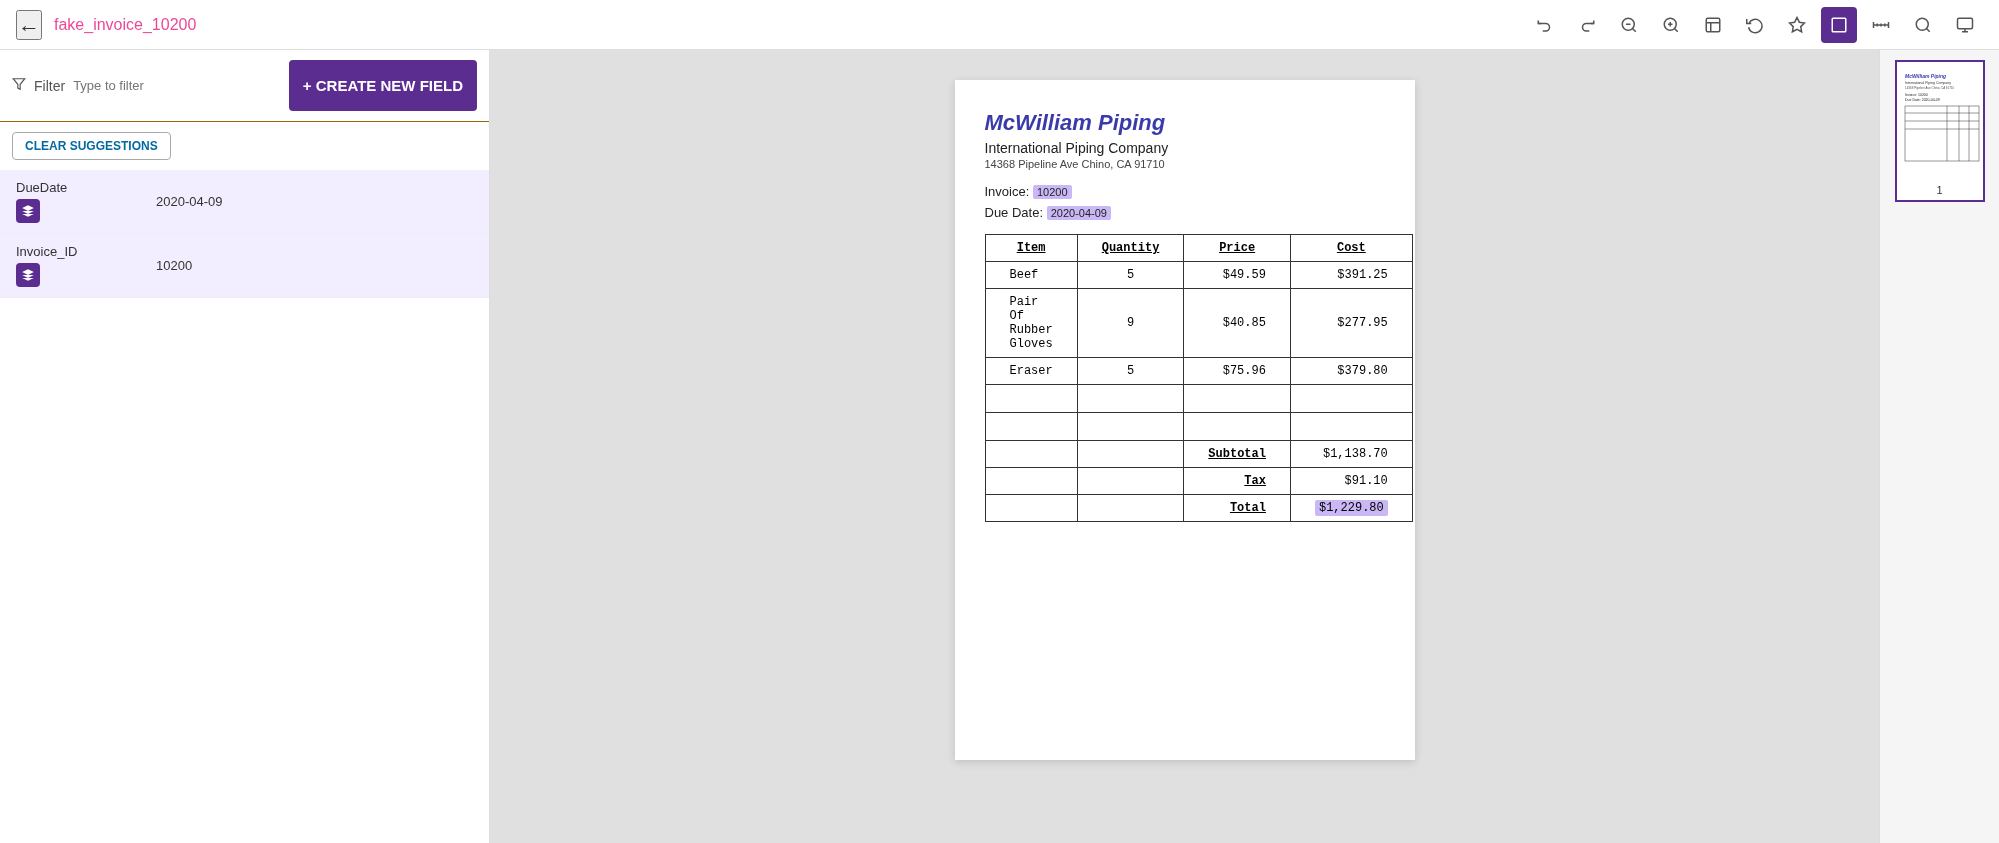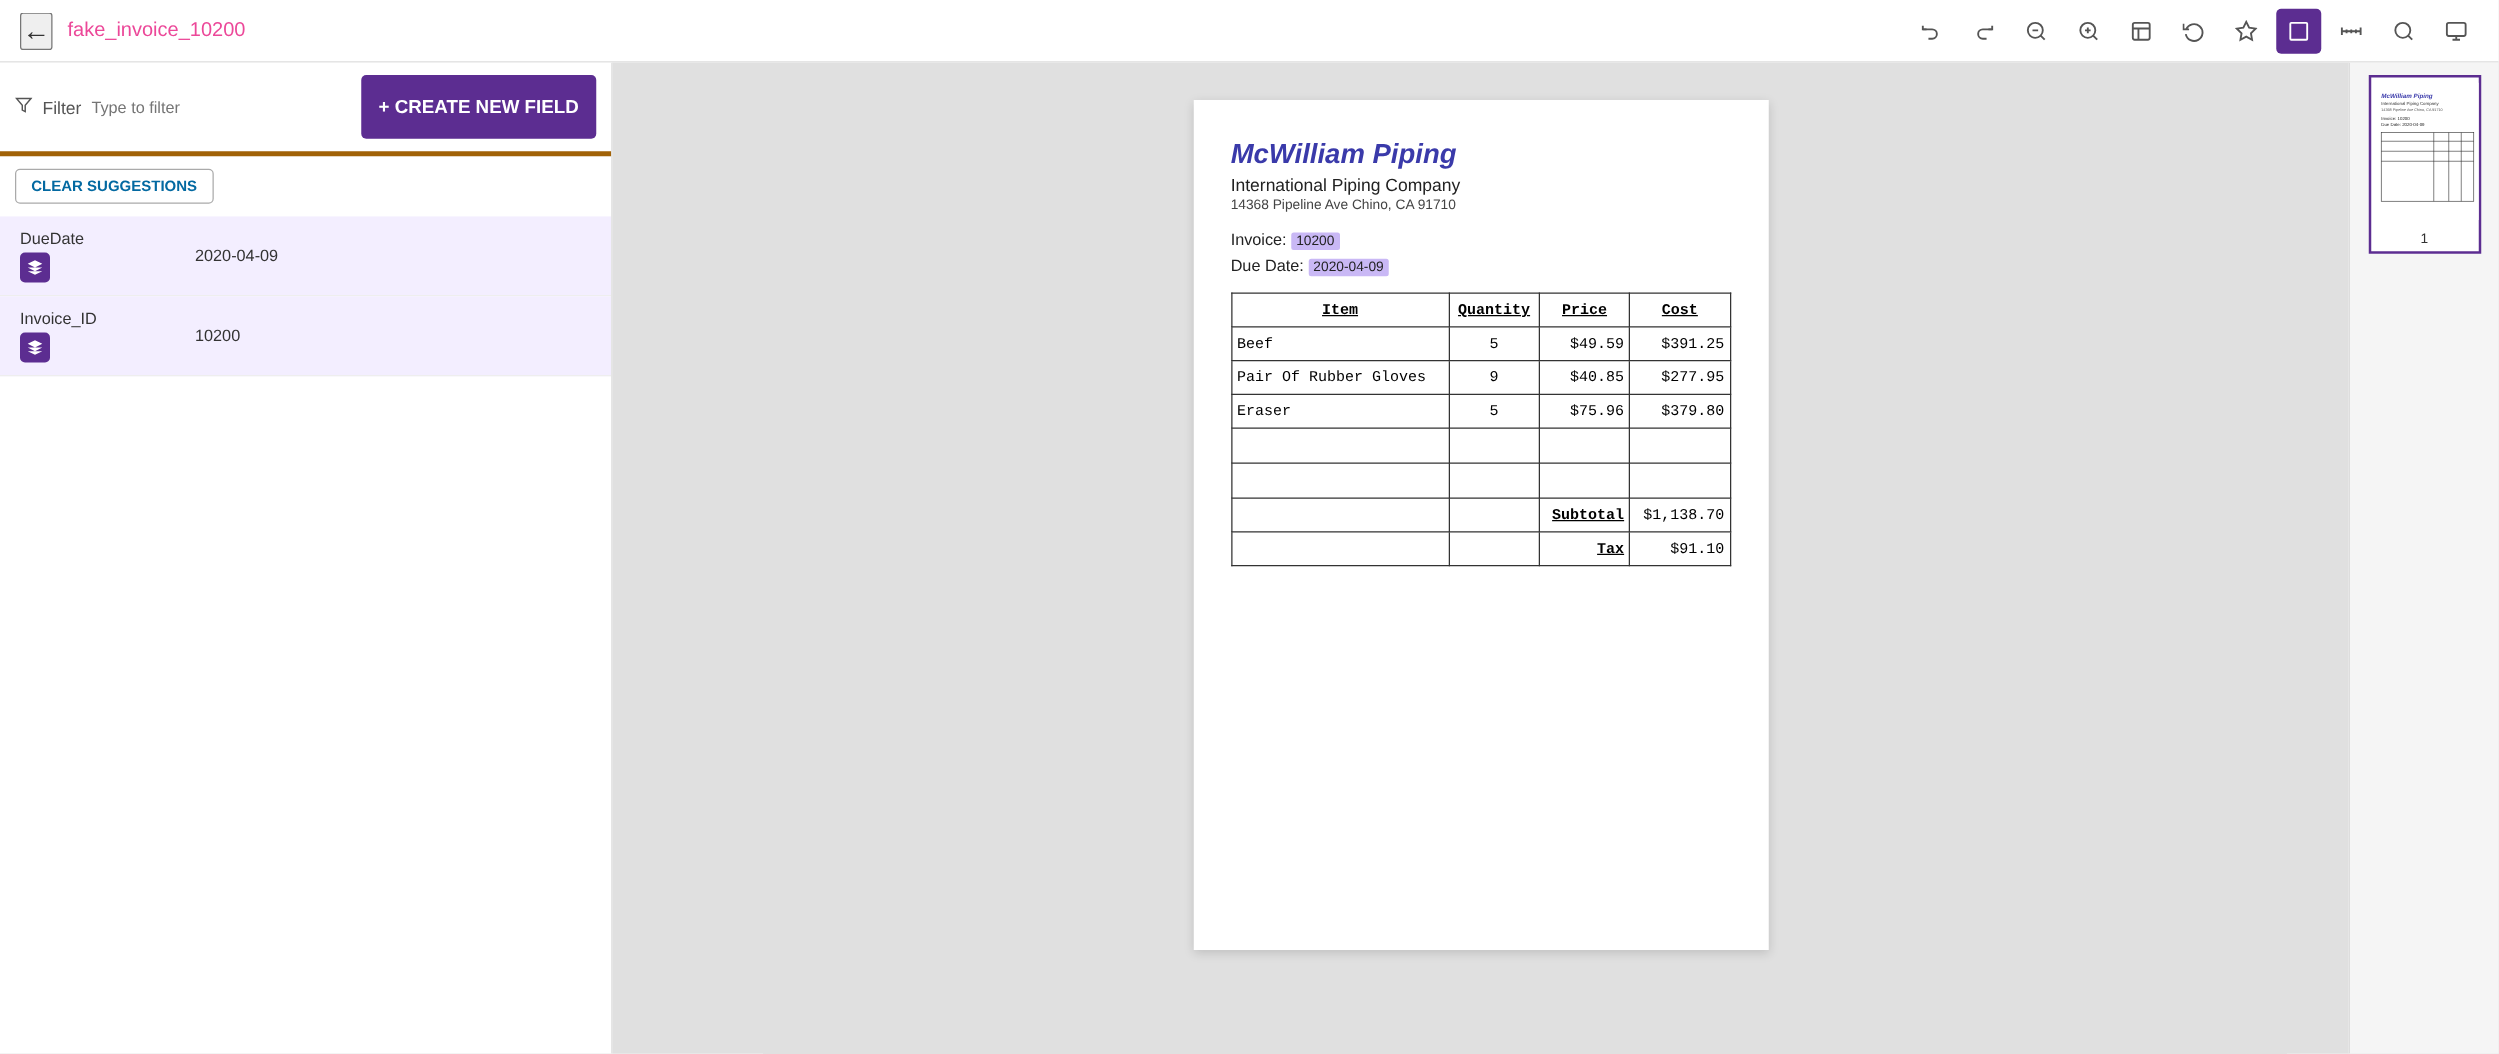--- a/index.html
+++ b/index.html
@@ -26,21 +26,21 @@
     .main {
       display: flex; flex: 1; overflow: hidden;
     }
 
     
     .sidebar {
       width: 490px; background: #fff; border-right: 1px solid #ddd;
       display: flex; flex-direction: column; flex-shrink: 0; overflow: hidden;
     }
     .sidebar-header {
-      padding: 10px 12px; border-bottom: 4px solid #a16207; display: flex; align-items: center; gap: 8px;
+      padding: 10px 12px; border-bottom: 1px solid #a16207; display: flex; align-items: center; gap: 8px;
     }
     .filter-icon { color: #555; font-size: 14px; }
     .filter-label { font-size: 14px; color: #555; }
     .filter-input {
       border: none; outline: none; font-size: 13px; color: #333; flex: 1;
     }
     .create-new-btn {
       background: #5c2d91; color: #fff; border: none; padding: 17px 14px;
       font-size: 15px; font-weight: 600; cursor: pointer; border-radius: 4px;
       display: flex; align-items: center; gap: 4px; white-space: nowrap;
@@ -101,21 +101,21 @@
     .inv-company-sub { font-size: 14px; color: #222; margin-bottom: 2px; }
     .inv-address { font-size: 11px; color: #444; margin-bottom: 14px; }
     .inv-meta { font-size: 13px; color: #222; margin-bottom: 6px; }
     .inv-highlight {
       background: #c9b8f5; padding: 1px 4px; font-size: 11px; border-radius: 2px;
     }
     .inv-table {
       width: 100%; border-collapse: collapse; margin-top: 14px; font-family: 'Courier New', monospace; font-size: 12px;
     }
     .inv-table th, .inv-table td {
-      border: 1px solid #333; padding: 6px 4px; text-align: left;
+      border: 1px solid #333; padding: 6px 24px; text-align: left;
     }
     .inv-table th { text-align: center; font-weight: bold; text-decoration: underline; }
     .inv-table td.num { text-align: center; }
     .inv-table td.money { text-align: right; }
     .inv-table td.label { text-align: right; text-decoration: underline; font-weight: bold; }
     .inv-total-highlight {
       background: #c9b8f5; padding: 1px 4px; border-radius: 2px;
     }
 
     
@@ -322,20 +322,28 @@
             <td class="money">$1,138.70</td>
           </tr>
 
           <tr>
             <td></td>
             <td></td>
             <td class="label">Tax</td>
             <td class="money">$91.10</td>
           </tr>
 
+          <tr>
+            <td></td>
+            <td></td>
+            <td class="label">Total</td>
+            <td class="money">
+              <span class="inv-total-highlight">$1,229.80</span>
+            </td>
+          </tr>
         </tbody>
       </table>
     </div>
   </div>
 
   <div class="thumb-panel">
     <div class="thumb-card">
       <div class="thumb-inner">
         
         <svg width="82" height="110" viewBox="0 0 82 110" xmlns="http://www.w3.org/2000/svg">

